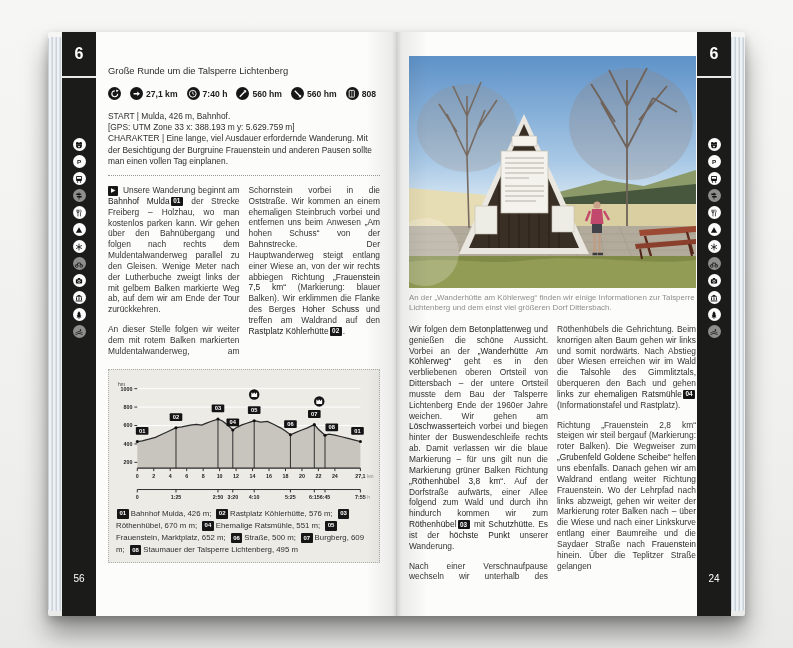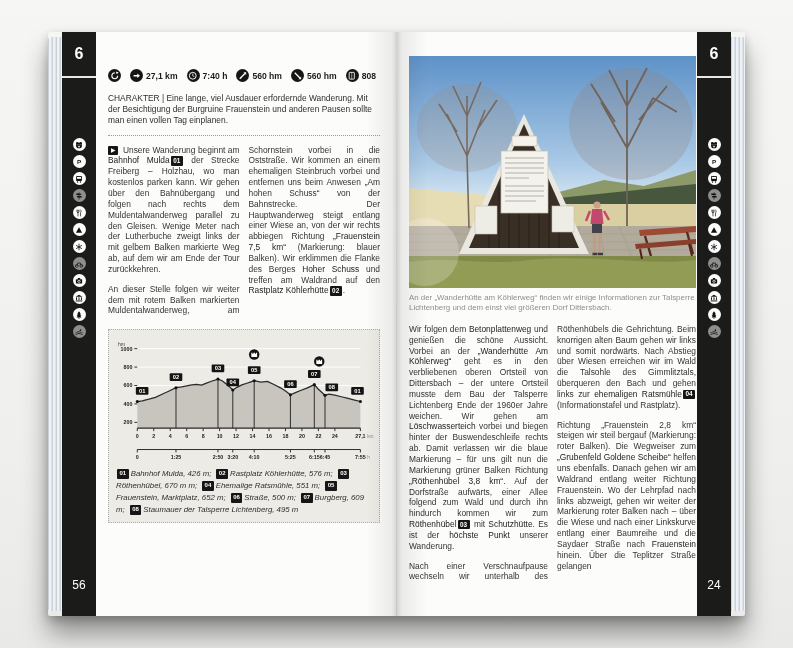--- a/index.html
+++ b/index.html
@@ -20,21 +20,21 @@
   
   .sidebar{position:absolute;top:0;width:34px;height:584px;background:#1b1b1a;}
   .sidebar.sleft{left:0;}
   .sidebar.sright{right:0;}
   .chapnum{height:44px;line-height:44px;text-align:center;color:#fff;font-size:16px;font-weight:bold;
            border-bottom:2px solid #e8e8e6;}
   .iconcol{position:absolute;left:0;top:106px;width:34px;display:flex;flex-direction:column;align-items:center;gap:4px;}
   .sicon{width:13px;height:13px;border-radius:50%;background:#fdfdfd;display:flex;align-items:center;justify-content:center;}
   .sicon svg{width:10px;height:10px;display:block;}
   .sicon.inactive{background:#8e8e8c;}
-  .pagenum{position:absolute;bottom:24px;width:100%;text-align:center;color:#fff;font-size:12px;}
+  .pagenum{position:absolute;bottom:32px;width:100%;text-align:center;color:#fff;font-size:10px;}
   
   .lp-content{position:absolute;left:34px;top:0;right:4px;bottom:0;padding:26px 12px 0 12px;}
   .title{font-size:14.5px;font-weight:bold;color:#191919;letter-spacing:.3px;}
   .subtitle{margin-top:7px;font-size:9.4px;color:#2d2d2d;}
   .stats{margin-top:11px;display:flex;align-items:flex-end;gap:9px;}
   .stat{display:flex;align-items:center;gap:3px;}
   .statcirc{width:13px;height:13px;border-radius:50%;background:#161616;display:flex;align-items:center;justify-content:center;flex:0 0 auto;}
   .statcirc svg{width:9.5px;height:9.5px;display:block;}
   .stat .slabel{font-size:8.6px;font-weight:bold;color:#1d1d1d;white-space:nowrap;}
   .info{margin-top:11px;font-size:8.4px;line-height:1.33;color:#2e2e2e;}
@@ -46,21 +46,21 @@
   .cols p{margin:0 0 9px 0;}
   .cols .bold,b{font-weight:normal;color:#1c1c1c;}
   .wp-badge{display:inline-block;background:#161616;color:#fff;font-size:6.4px;font-weight:bold;
             padding:.5px 2.5px;border-radius:1px;margin:0 1px;vertical-align:.5px;}
   .play-badge{display:inline-block;background:#161616;color:#fff;font-size:5.8px;
               padding:1px 3px;border-radius:1px;margin-right:2px;vertical-align:.5px;}
   .chartbox{margin-top:10px;background:#edebe6;border:1px dotted #adadaa;padding:7px 5px 6px 5px;}
   .chartbox svg{width:100%;display:block;}
   .legend{margin-top:3px;font-size:7.8px;line-height:1.55;color:#2e2e2e;padding:0 2px;}
   .legend .wp-badge{font-size:6px;margin-right:2px;}
-  .legend span.ltxt{margin-right:4px;font-style:italic;}
+  .legend span.ltxt{margin-right:4px;}
   .ax{font-family:"Liberation Sans",sans-serif;font-size:5.3px;fill:#3a3a3a;}
   .ax.b{font-weight:bold;font-size:5.5px;fill:#222;}
   .ax.u{fill:#8a8a88;font-size:5px;}
   .wpt{font-family:"Liberation Sans",sans-serif;font-weight:bold;font-size:5.9px;fill:#fff;}
   
   .rp-content{position:absolute;left:6px;top:0;right:34px;bottom:0;padding:24px 8px 0 6px;}
   .photo{width:287px;height:232px;position:relative;overflow:hidden;background:#bcd4e8;}
   .photo svg{display:block;width:287px;height:232px;}
   .caption{margin-top:5px;width:287px;font-size:7.9px;line-height:1.32;color:#8f8f8d;}
   .rp-cols{margin-top:10px;width:287px;}
@@ -181,20 +181,21 @@
                   <circle cx="15.5" cy="7.5" r="1.9" fill="#111" stroke="none"></circle>
                   <path d="M3.5 14c4.2 0 4.2-2.8 8.5-2.8s4.3 2.8 8.5 2.8"></path>
                   <path d="M3.5 18.2c4.2 0 4.2-2.8 8.5-2.8s4.3 2.8 8.5 2.8"></path>
                 </g>
               </svg>
             </span>
           </div>
       <div class="pagenum">56</div>
     </div>
     <div class="lp-content">
+      <div class="subtitle">Große Runde um die Talsperre Lichtenberg</div>
       <div class="stats">
             <span class="stat">
               <span class="statcirc">
                 <svg viewBox="0 0 24 24">
                   <path d="M12 4.6a7.4 7.4 0 1 0 7.4 7.4" fill="none" stroke="#fff" stroke-width="2.8"></path>
                   <path d="M15 1.2l7 2.6-5.2 4.6z" fill="#fff"></path>
                 </svg>
               </span>
             </span>
             <span class="stat">
@@ -236,20 +237,22 @@
               <span class="statcirc">
                 <svg viewBox="0 0 24 24">
                   <rect x="5.5" y="3.5" width="13" height="17" rx="1.4" fill="none" stroke="#fff" stroke-width="2.2"></rect>
                   <path d="M12 3.5v17" stroke="#fff" stroke-width="1.4"></path>
                 </svg>
               </span>
               <span class="slabel">808</span>
             </span>
           </div>
       <div class="info">
+        <div>START | Mulda, 426 m, Bahnhof.</div>
+        <div>[GPS: UTM Zone 33  x: 388.193 m  y: 5.629.759 m]</div>
         <div>CHARAKTER | Eine lange, viel Ausdauer erfordernde Wanderung. Mit der Besichtigung der Burgruine Frauenstein und anderen Pausen sollte man einen vollen Tag einplanen.</div>
       </div>
       <hr class="dotted">
       <div class="cols left-cols">
         <p><span class="play-badge">▶</span><span> Unsere Wanderung beginnt am </span><span class="bold">Bahnhof Mulda</span><span class="wp-badge">01</span><span> der Strecke Freiberg – Holzhau, wo man kostenlos parken kann. Wir gehen über den Bahnübergang und folgen nach rechts dem Muldentalwanderweg parallel zu den Gleisen. Wenige Meter nach der Lutherbuche zweigt links der mit gelbem Balken markierte Weg ab, auf dem wir am Ende der Tour zurückkehren.</span></p>
         <p><span>An dieser Stelle folgen wir weiter dem mit rotem Balken markierten Muldentalwanderweg, am Schornstein vorbei in die Oststraße. Wir kommen an einem ehemaligen Steinbruch vorbei und entfernen uns beim Anwesen „Am hohen Schuss“ von der Bahnstrecke. Der Hauptwanderweg steigt entlang einer Wiese an, von der wir rechts abbiegen Richtung </span><span class="bold">„Frauenstein 7,5 km“</span><span> (Markierung: blauer Balken). Wir erklimmen die Flanke des Berges </span><span class="bold">Hoher Schuss</span><span> und treffen am Waldrand auf den </span><span class="bold">Rastplatz Köhlerhütte</span><span class="wp-badge">02</span><span>.</span></p>
       </div>
       <div class="chartbox">
         <svg id="chart-svg" viewBox="0 0 268 132">
               <line x1="24" x2="254" y1="69" y2="69" stroke="#ffffff" stroke-width="1"></line>

